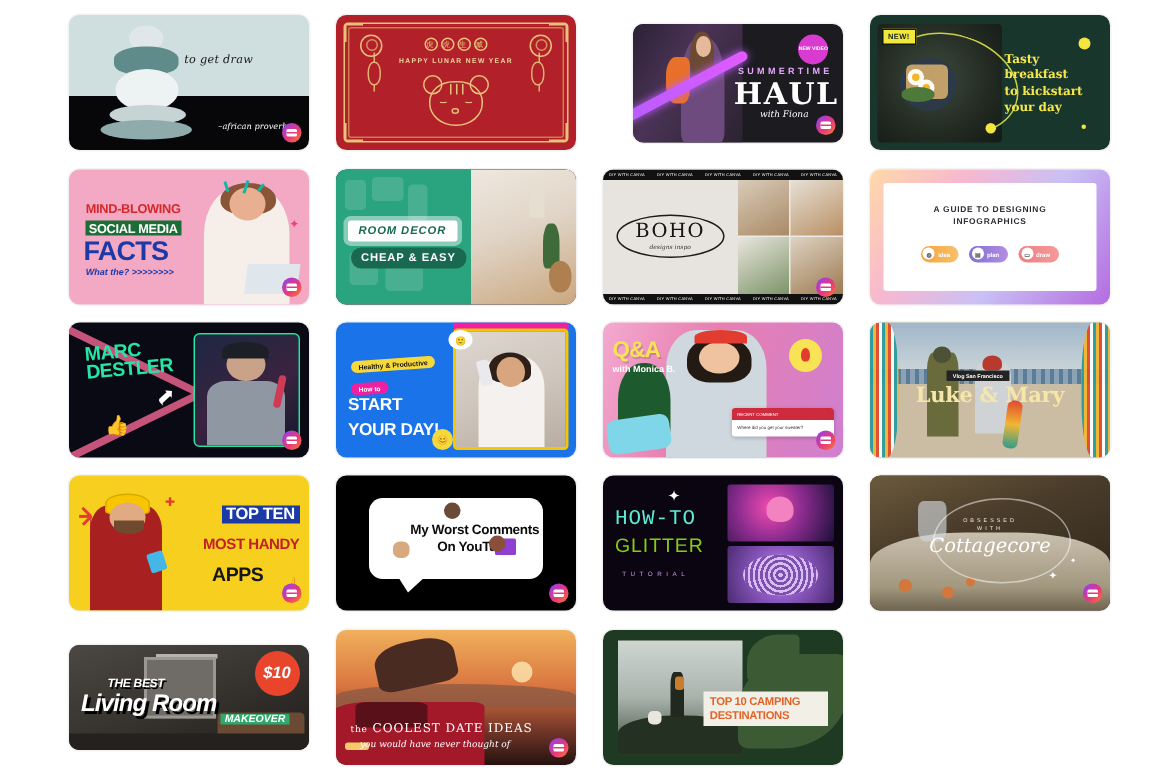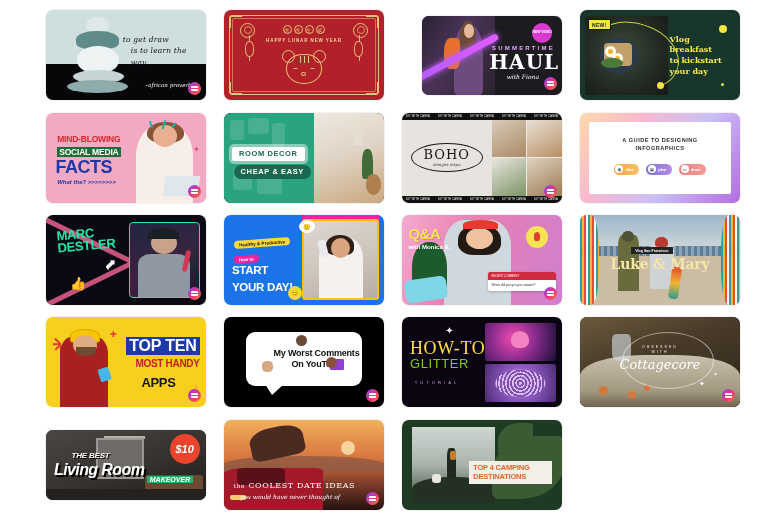--- a/index.html
+++ b/index.html
@@ -154,21 +154,21 @@
   .c-room .blk{position:absolute;background:rgba(255,255,255,.14);border-radius:3px;}
   .c-room .b1{left:6%;top:8%;width:16%;height:22%;}
   .c-room .b2{left:26%;top:6%;width:22%;height:18%;}
   .c-room .b3{left:52%;top:12%;width:14%;height:26%;}
   .c-room .b4{left:10%;top:62%;width:20%;height:24%;}
   .c-room .b5{left:36%;top:70%;width:26%;height:20%;}
   .c-room .right{position:absolute;right:0;top:0;width:44%;height:100%;background:linear-gradient(160deg,#efe8df 0%,#e0d4c6 45%,#caa87f 100%);}
   .c-room .pot{position:absolute;right:16%;top:40%;width:16%;height:34%;background:#3f6b3a;border-radius:40% 40% 18% 18%;}
   .c-room .basket{position:absolute;right:4%;bottom:8%;width:22%;height:24%;background:#b07f4f;border-radius:46%;}
   .c-room .macrame{position:absolute;right:30%;top:10%;width:14%;height:26%;background:#e7ded2;}
-  .c-room .p1{position:absolute;left:5%;top:38%;background:#fff;color:#18694f;font-size:7.5px;font-weight:bold;padding:2.5px 7px;border-radius:2px;letter-spacing:.6px;box-shadow:0 0 0 3px rgba(255,255,255,.45);}
+  .c-room .p1{position:absolute;left:5%;top:38%;background:#fff;color:#18694f;font-size:7.5px;font-weight:bold;padding:2.5px 7px;border-radius:2px;letter-spacing:.6px;box-shadow:0 0 0 3px rgba(255,255,255,.45);font-style:italic;}
   .c-room .p2{position:absolute;left:6%;top:58%;background:#18694f;color:#fff;font-size:7.5px;font-weight:bold;padding:2.5px 7px;border-radius:10px;letter-spacing:.6px;}
   
   .c-boho{background:#eceae7;}
   .c-boho .strip{position:absolute;left:0;right:0;height:7px;background:#111;color:#fff;font-size:2.6px;letter-spacing:.2px;display:flex;align-items:center;justify-content:space-around;overflow:hidden;white-space:nowrap;}
   .c-boho .stTop{top:0;}
   .c-boho .stBot{bottom:0;}
   .c-boho .ltxt{position:absolute;left:0;top:7px;bottom:7px;width:56%;background:#e7e4e0;display:flex;align-items:center;justify-content:center;}
   .c-boho .oval{border:1px solid #1b1b1b;border-radius:50%;padding:4px 12px;text-align:center;}
   .c-boho .oval .b{font-family:"DejaVu Serif",serif;font-size:13px;letter-spacing:1px;color:#141414;line-height:1;}
   .c-boho .oval .s{font-family:"DejaVu Serif",serif;font-style:italic;font-size:4px;color:#333;margin-top:1px;}
@@ -247,21 +247,21 @@
   .c-luke .nm{position:absolute;left:0;right:0;top:46%;text-align:center;color:#f6e7a8;font-size:14px;font-weight:bold;letter-spacing:-.2px;font-family:"DejaVu Serif",serif;}
   
   .c-apps{background:#f6cf1f;}
   .c-apps .man{position:absolute;left:9%;top:22%;width:30%;height:78%;background:#a8201f;border-radius:24% 24% 0 0;}
   .c-apps .head{position:absolute;left:17%;top:20%;width:15%;height:22%;background:#e0ab82;border-radius:50%;}
   .c-apps .hat{position:absolute;left:15%;top:13%;width:19%;height:15%;background:#f7c600;border-radius:50% 50% 18% 18%;border:1px solid #d9a800;}
   .c-apps .beard{position:absolute;left:19%;top:33%;width:12%;height:10%;background:#6f4a2e;border-radius:0 0 50% 50%;}
   .c-apps .phone{position:absolute;left:33%;top:56%;width:7%;height:14%;background:#45b6e8;border-radius:1.5px;transform:rotate(-18deg);}
   .c-apps .burst{position:absolute;left:3%;top:20%;width:18px;height:18px;}
   .c-apps .burst i{position:absolute;left:50%;top:50%;width:1.5px;height:8px;background:#e23b30;transform-origin:50% 0;}
-  .c-apps .t1{position:absolute;right:4%;top:22%;background:#1c39a8;color:#fff;font-size:16px;font-weight:bold;padding:0 3px;letter-spacing:-.2px;}
+  .c-apps .t1{position:absolute;right:4%;top:22%;background:#1c39a8;color:#fff;font-size:11px;font-weight:bold;padding:0 3px;letter-spacing:-.2px;}
   .c-apps .t2{position:absolute;right:4%;top:45%;color:#c22026;font-size:10px;font-weight:bold;letter-spacing:-.3px;}
   .c-apps .t3{position:absolute;right:19%;top:64%;color:#16161c;font-size:13px;font-weight:bold;letter-spacing:-.3px;}
   .c-apps .hand{position:absolute;right:3%;bottom:10%;color:#e23b30;font-size:12px;}
   .c-apps .plus{position:absolute;left:40%;top:14%;color:#e23b30;font-size:8px;}
   
   .c-japan{background:linear-gradient(180deg,#7fa7c9 0%,#e2a6a0 38%,#8a4a46 62%,#2b1c1c 100%);}
   .c-japan .hills{position:absolute;left:0;right:0;top:44%;height:16%;background:#7d6e84;opacity:.75;border-radius:50% 50% 0 0;}
   .c-japan .city{position:absolute;left:0;right:0;bottom:0;height:44%;background:
      repeating-linear-gradient(90deg,rgba(255,255,255,.06) 0 2px,transparent 2px 5px),
      linear-gradient(180deg,#6e4436 0%,#3a201c 60%,#180f0f 100%);}
@@ -280,21 +280,21 @@
   .c-wc .bub{position:absolute;left:14%;top:16%;width:72%;height:60%;background:#fff;border-radius:9px;display:flex;align-items:center;justify-content:center;padding-left:25px;}
   .c-wc .bub:after{content:"";position:absolute;left:16%;bottom:-9px;border-left:7px solid transparent;border-right:12px solid transparent;border-top:11px solid #fff;}
   .c-wc .tx{color:#0c0c0c;font-size:9px;font-weight:bold;line-height:1.2;text-align:center;letter-spacing:-.2px;}
   .c-wc .av{position:absolute;width:11px;height:11px;border-radius:50%;background:#6b4a38;}
   .c-wc .a1{left:45%;top:20%;}
   .c-wc .a2{left:64%;top:44%;background:#8a4f3a;}
   .c-wc .a3{left:24%;top:48%;background:#d8a87f;border-radius:40%;}
   .c-wc .bx{position:absolute;left:66%;top:46%;width:14px;height:11px;background:#8f3fd1;border-radius:1px;}
   
   .c-gl{background:#0a0510;}
-  .c-gl .tx1{position:absolute;left:5%;top:24%;color:#fde047;font-size:18px;letter-spacing:.6px;line-height:1.05;font-family:Liberation Serif, serif;}
+  .c-gl .tx1{position:absolute;left:5%;top:24%;color:#5eead4;font-size:14px;letter-spacing:.6px;line-height:1.05;font-family:Liberation Mono, monospace;}
   .c-gl .tx2{position:absolute;left:5%;top:44%;color:#84cc16;font-size:13px;letter-spacing:.6px;line-height:1.05;}
   .c-gl .tut{position:absolute;left:8%;top:70%;color:#c99ce8;font-size:4.2px;letter-spacing:3px;}
   .c-gl .star{position:absolute;left:27%;top:9%;color:#fff;font-size:10px;}
   .c-gl .im1{position:absolute;right:4%;top:6%;width:44%;height:42%;background:radial-gradient(circle at 40% 40%,#f24bb0 0%,#8c2c8f 45%,#1a1038 100%);border-radius:2px;}
   .c-gl .im1:after{content:"";position:absolute;left:36%;top:22%;width:26%;height:46%;background:#f283c0;border-radius:50% 50% 40% 40%;}
   .c-gl .im2{position:absolute;right:4%;bottom:6%;width:44%;height:42%;background:radial-gradient(circle at 50% 50%,#c9a3e8 0%,#8f5bc4 40%,#4b2a72 100%);border-radius:2px;overflow:hidden;}
   .c-gl .spiral{position:absolute;left:50%;top:50%;width:70%;height:70%;transform:translate(-50%,-50%);border-radius:50%;background:
     repeating-radial-gradient(circle,#d9bdf2 0 1.6px,#7d4fae 1.6px 3.4px);}
   
   .c-cot{background:#3a2e22;}
@@ -357,21 +357,20 @@
       <div class="blackhalf"></div>
       <div class="stack">
         <div class="s s1"></div>
           <div class="s s2"></div>
           <div class="s s3"></div>
         <div class="s s4"></div>
           <div class="s s5"></div>
       </div>
       <div class="q">
         <span>to get draw</span>
-        <b>is to learn the way.</b>
       </div>
       <div class="attr">–african proverb</div>
       <div class="badge">
           <i></i>
         </div>
     </div>
   </div>
 
   <div class="cardwrap">
     <div class="card c-lunar">
@@ -427,21 +426,21 @@
       <div class="photo">
         <div class="plate"></div>
           <div class="toast"></div>
         <div class="egg e1"></div>
           <div class="egg e2"></div>
         <div class="leaf"></div>
       </div>
       <div class="swirl"></div>
       <div class="new">NEW!</div>
       <div class="txt">
-        <div>Vlog</div>
+        <div>Tasty</div>
         <div>breakfast</div>
         <div>to kickstart</div>
         <div>your day</div>
       </div>
       <div class="dot d1"></div>
         <div class="dot d2"></div>
         <div class="dot d3"></div>
     </div>
   </div>
 
@@ -737,19 +736,19 @@
     <div class="card c-camp">
       <div class="ph">
         <div class="hill"></div>
           <div class="hiker"></div>
           <div class="pack"></div>
           <div class="dog"></div>
       </div>
       <div class="leaf"></div>
       <div class="leaf2"></div>
       <div class="lbl">
-        <b>TOP 4 CAMPING</b>
+        <b>TOP 10 CAMPING</b>
         <b>DESTINATIONS</b>
       </div>
     </div>
   </div>
 
 </div>
 
 </body></html>

